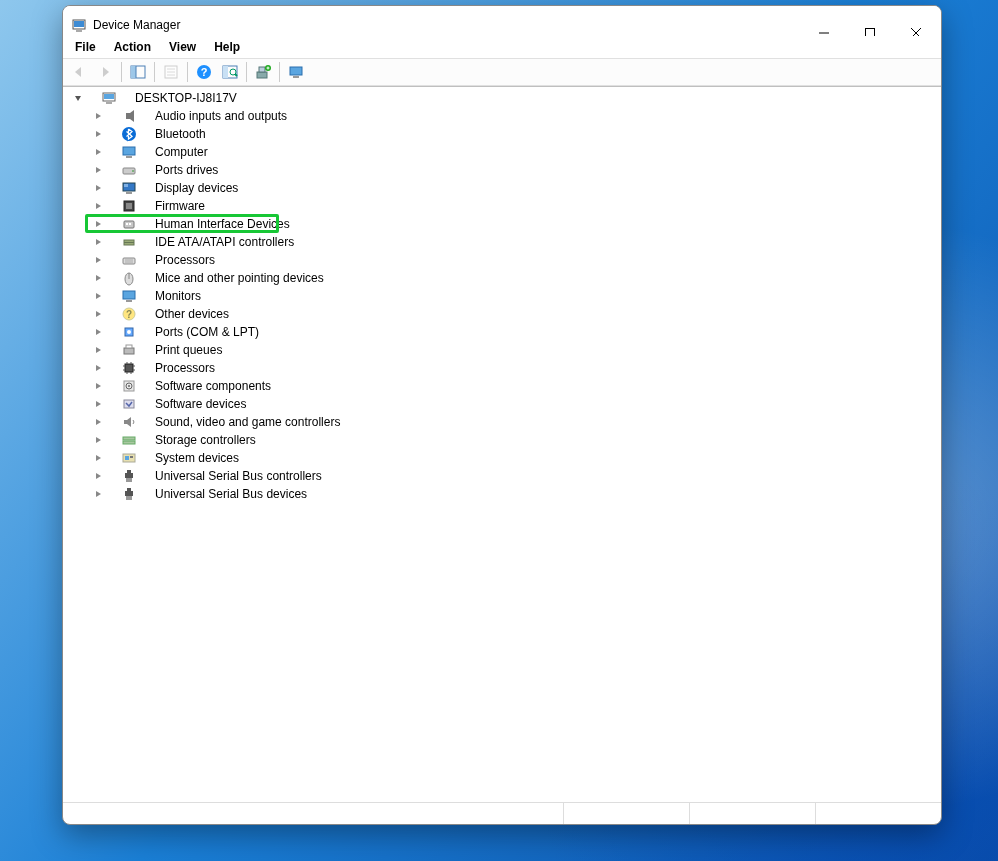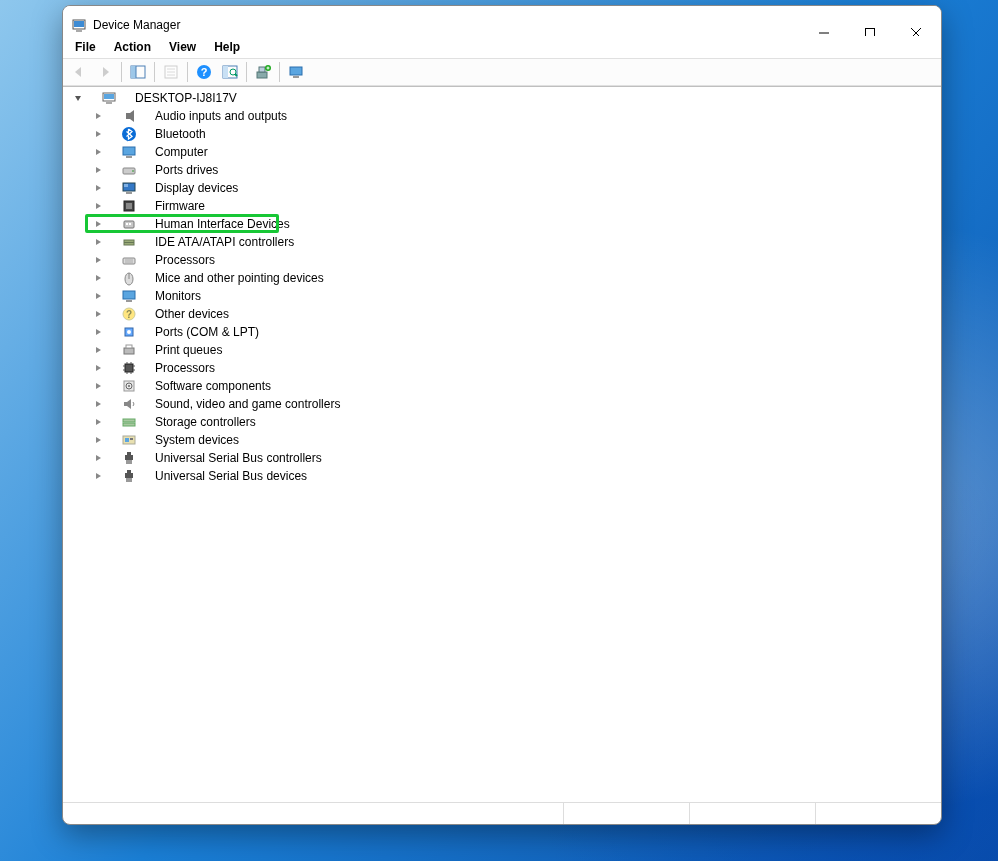--- a/index.html
+++ b/index.html
@@ -491,20 +491,35 @@
               </li>
               <li>
                 <div class="node">
                   <span class="expander">
                     <svg width="10" height="10" viewBox="0 0 10 10">
                       <path d="M3 2 L8 5 L3 8 Z" fill="#888"></path>
                     </svg>
                   </span>
                   <span class="dev-icon">
                     <svg width="16" height="16" viewBox="0 0 16 16">
+                      <use href="#i-swdev"></use>
+                    </svg>
+                  </span>
+                  <span class="label">Software devices</span>
+                </div>
+              </li>
+              <li>
+                <div class="node">
+                  <span class="expander">
+                    <svg width="10" height="10" viewBox="0 0 10 10">
+                      <path d="M3 2 L8 5 L3 8 Z" fill="#888"></path>
+                    </svg>
+                  </span>
+                  <span class="dev-icon">
+                    <svg width="16" height="16" viewBox="0 0 16 16">
                       <use href="#i-sound"></use>
                     </svg>
                   </span>
                   <span class="label">Sound, video and game controllers</span>
                 </div>
               </li>
               <li>
                 <div class="node">
                   <span class="expander">
                     <svg width="10" height="10" viewBox="0 0 10 10">

